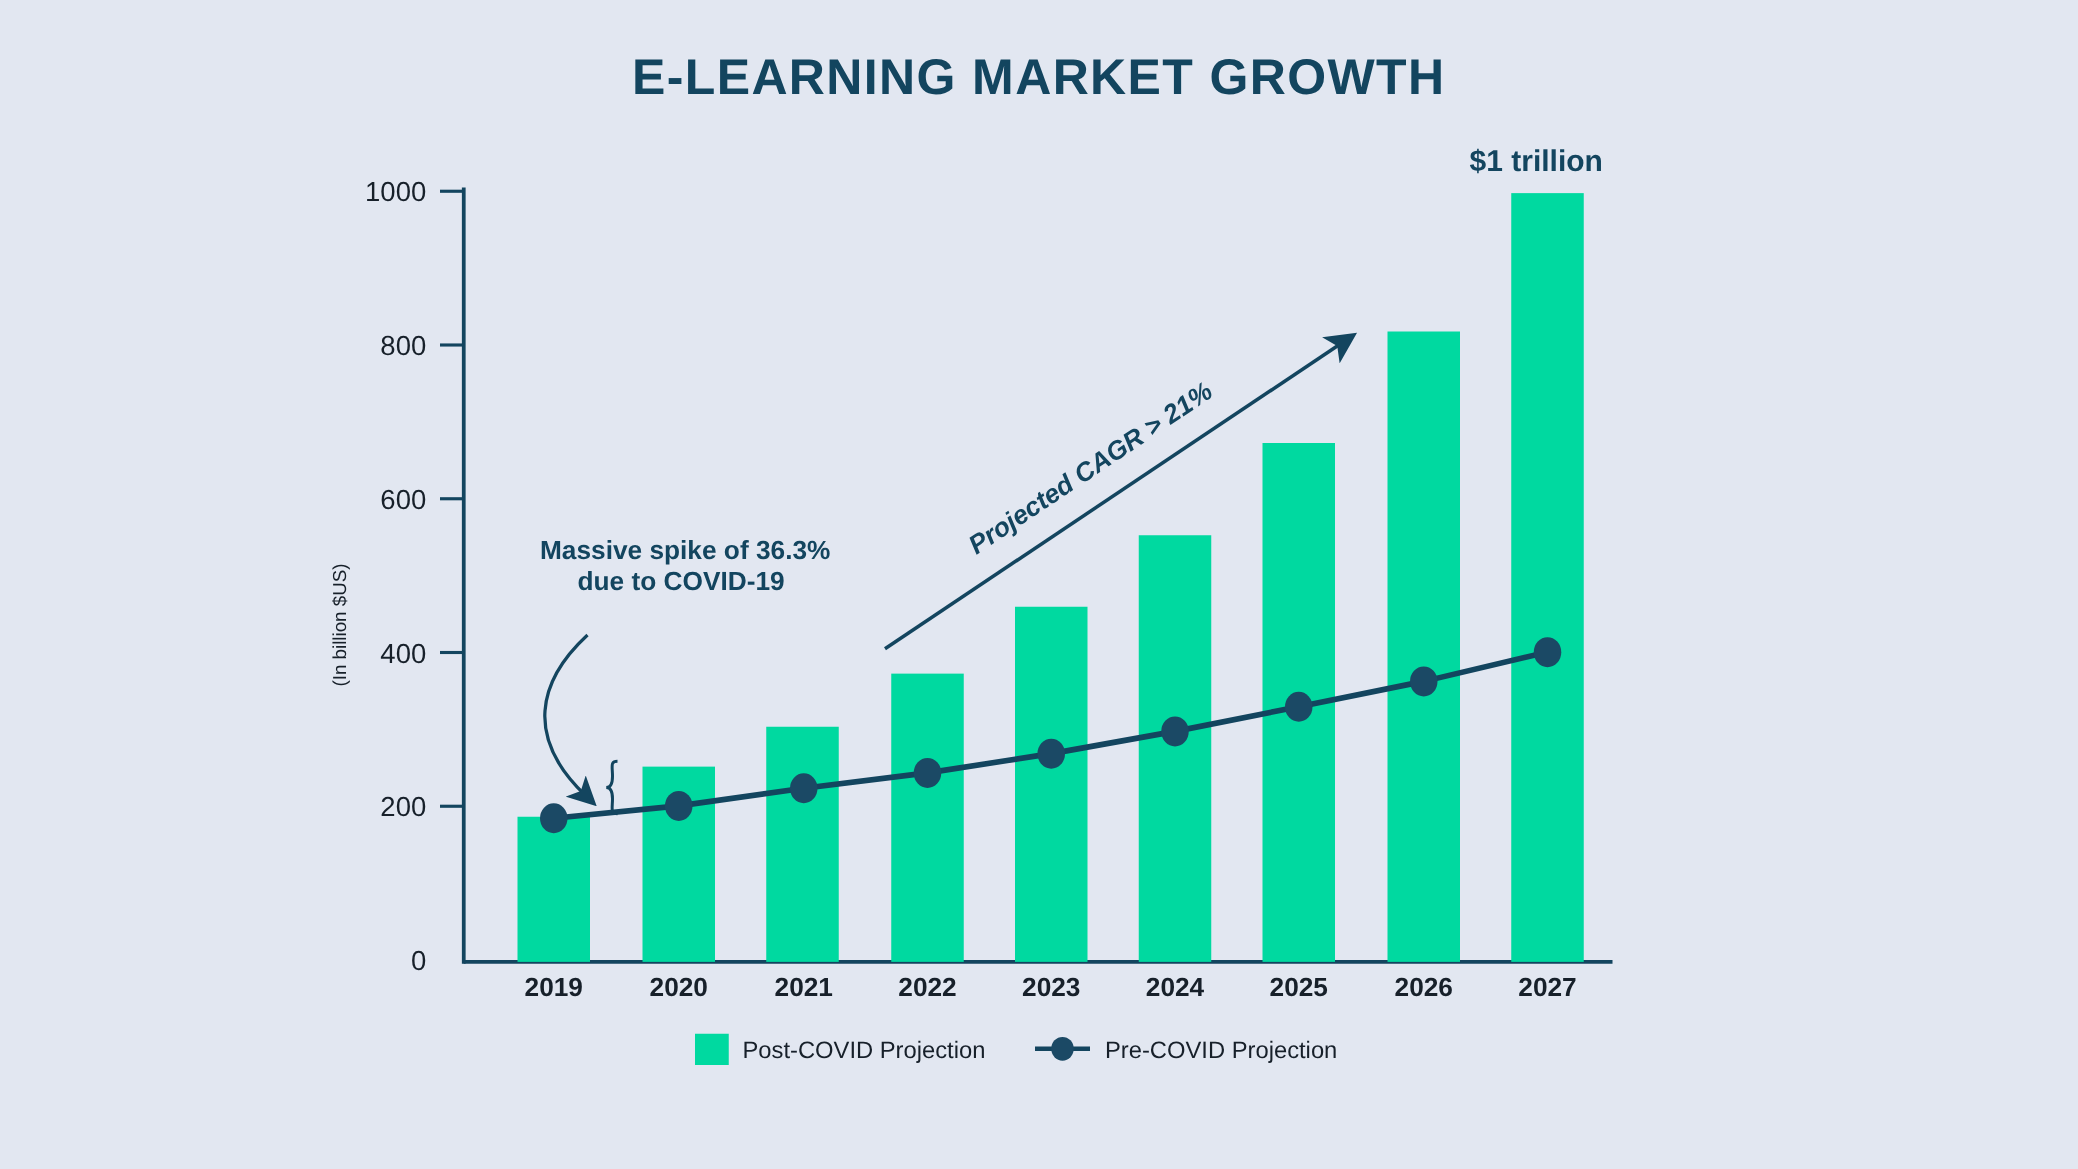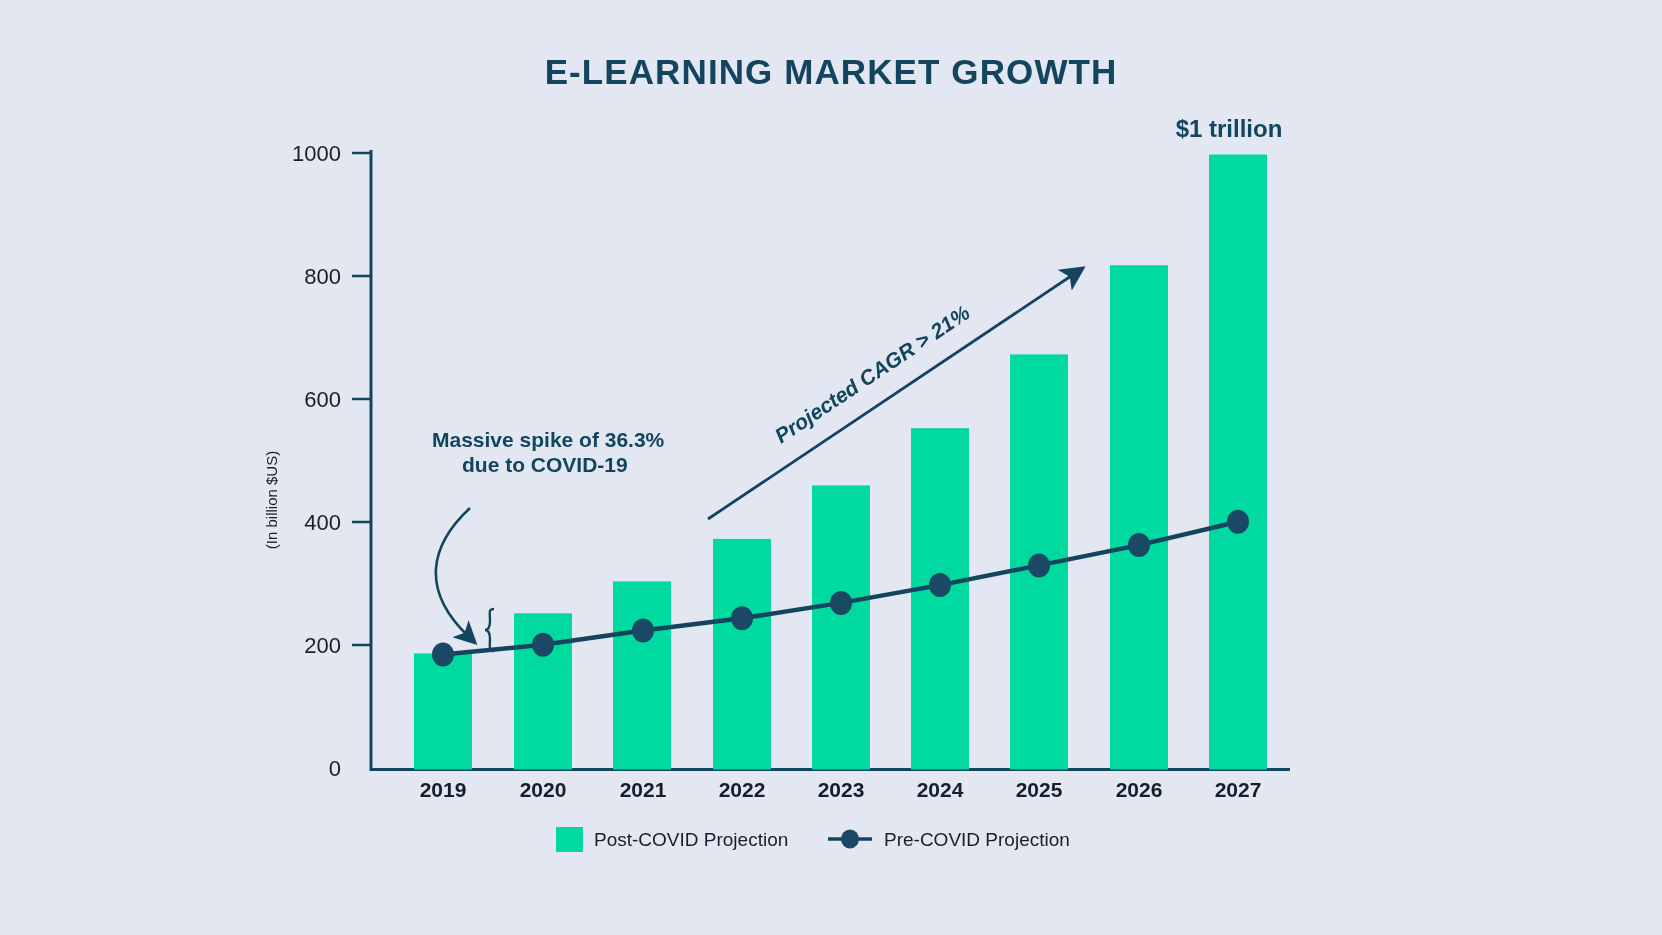--- a/index.html
+++ b/index.html
@@ -8,25 +8,24 @@
     background:#e2e7f1;
     font-family:"Liberation Sans", sans-serif;
     overflow:hidden;
     position:relative;
   }
   #chart-root{position:absolute;inset:0;}
   .title{
     position:absolute;
     top:40px;left:0;right:0;
     text-align:center;
-    font-size:35px;
+    font-size:40px;
     font-weight:bold;
     letter-spacing:1.1px;
     color:#13455f;
-    margin-top:12px;
   }
   svg.plot{position:absolute;top:0;left:0;}
   .ytick-label{
     font-family:"Liberation Sans", sans-serif;
     font-size:22px;
     fill:#17202a;
     text-anchor:end;
   }
   .xtick-label{
     font-family:"Liberation Sans", sans-serif;

